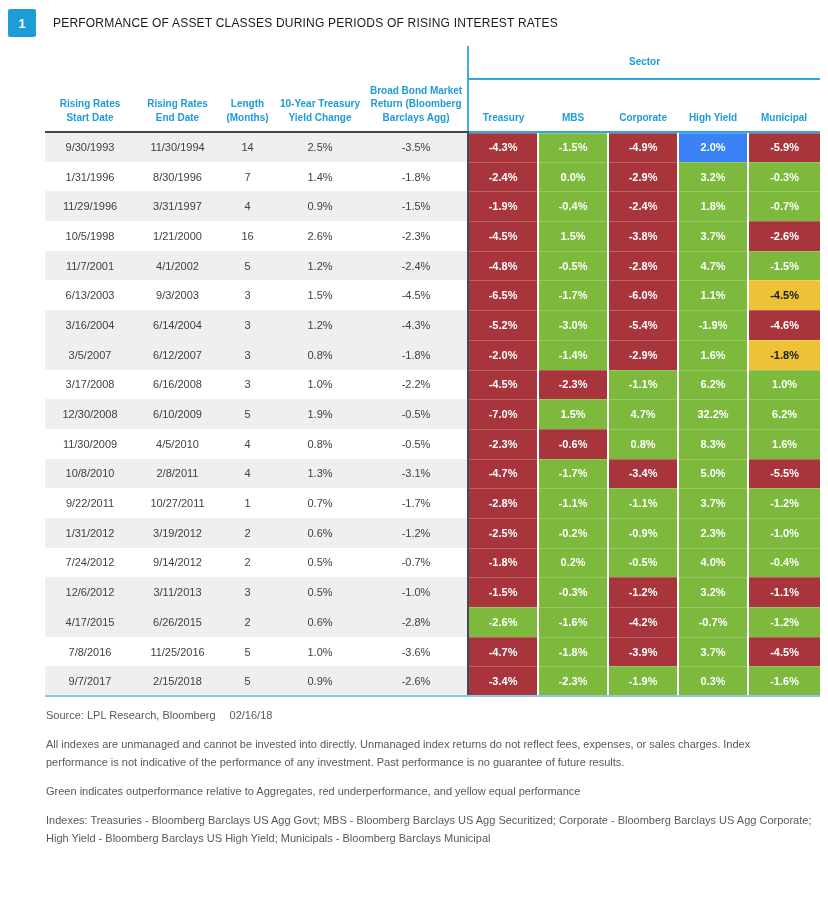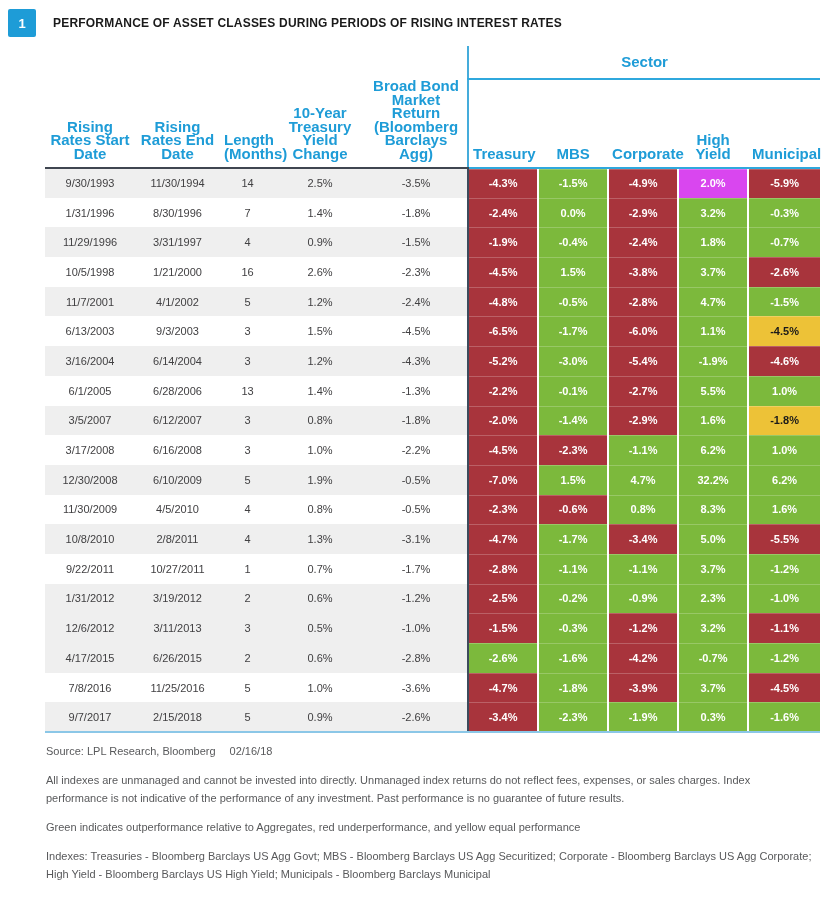--- a/index.html
+++ b/index.html
@@ -12,39 +12,39 @@
   .page { width: 828px; height: 902px; position: relative; }
 
   
   .figure-header { display: flex; align-items: center; padding: 8px 0 0 8px; height: 38px; }
   .figure-badge {
     width: 28px; height: 28px; background: #1E9CD7; color: #fff;
     font-size: 13px; font-weight: bold; display: flex; align-items: center;
     justify-content: center; border-radius: 2px; flex: 0 0 auto;
   }
   .figure-title {
-    margin-left: 17px; font-size: 12px; font-weight: bold; color: #1A1A1A;
+    margin-left: 17px; font-size: 12px; font-weight: normal; color: #1A1A1A;
     letter-spacing: 0.2px;
   }
 
   
   table.perf {
     border-collapse: collapse; table-layout: fixed;
     width: 775px; margin: 8px 0 0 45px;
   }
   col.c-start  { width: 90px;  }
   col.c-end    { width: 85px;  }
   col.c-len    { width: 55px;  }
   col.c-yield  { width: 90px;  }
   col.c-agg    { width: 103px; }
   col.c-sec    { width: 70px;  }
   col.c-sec-last { width: 72px; }
 
   thead th {
-    color: #1E9CD7; font-size: 15px; font-weight: bold;
+    color: #1E9CD7; font-size: 10px; font-weight: bold;
     text-align: center; line-height: 13.5px;
   }
   tr.group-row th { height: 33px; vertical-align: middle; }
   th.sector-group {
     border-left: 2px solid #45ACDB;
     border-bottom: 2px solid #2FA8DD;
   }
   tr.header-row th { height: 53px; vertical-align: bottom; padding: 0 4px 7px; }
   tr.header-row th.lh { border-bottom: 2px solid #3F4650; }
   tr.header-row th.sh { border-bottom: 2px solid #2FA8DD; }
@@ -116,21 +116,21 @@
     <tbody>
         <tr class="stripe">
           <td class="left-cell">9/30/1993</td>
           <td class="left-cell">11/30/1994</td>
           <td class="left-cell">14</td>
           <td class="left-cell">2.5%</td>
           <td class="left-cell">-3.5%</td>
           <td class="sector-cell" style="background: rgb(168, 52, 60); color: rgb(255, 255, 255);">-4.3%</td>
           <td class="sector-cell" style="background: rgb(124, 185, 60); color: rgb(255, 255, 255);">-1.5%</td>
           <td class="sector-cell" style="background: rgb(168, 52, 60); color: rgb(255, 255, 255);">-4.9%</td>
-          <td class="sector-cell" style="background: #d946ef; color: rgb(255, 255, 255); margin-left: 6px;">2.0%</td>
+          <td class="sector-cell" style="background: #3b82f6; color: rgb(255, 255, 255); margin-left: 6px;">2.0%</td>
           <td class="sector-cell" style="background: rgb(168, 52, 60); color: rgb(255, 255, 255);">-5.9%</td>
         </tr>
         <tr>
           <td class="left-cell">1/31/1996</td>
           <td class="left-cell">8/30/1996</td>
           <td class="left-cell">7</td>
           <td class="left-cell">1.4%</td>
           <td class="left-cell">-1.8%</td>
           <td class="sector-cell" style="background: rgb(168, 52, 60); color: rgb(255, 255, 255);">-2.4%</td>
           <td class="sector-cell" style="background: rgb(124, 185, 60); color: rgb(255, 255, 255);">0.0%</td>
@@ -191,32 +191,20 @@
           <td class="left-cell">6/14/2004</td>
           <td class="left-cell">3</td>
           <td class="left-cell">1.2%</td>
           <td class="left-cell">-4.3%</td>
           <td class="sector-cell" style="background: rgb(168, 52, 60); color: rgb(255, 255, 255);">-5.2%</td>
           <td class="sector-cell" style="background: rgb(124, 185, 60); color: rgb(255, 255, 255);">-3.0%</td>
           <td class="sector-cell" style="background: rgb(168, 52, 60); color: rgb(255, 255, 255);">-5.4%</td>
           <td class="sector-cell" style="background: rgb(124, 185, 60); color: rgb(255, 255, 255);">-1.9%</td>
           <td class="sector-cell" style="background: rgb(168, 52, 60); color: rgb(255, 255, 255);">-4.6%</td>
         </tr>
-        <tr>
-          <td class="left-cell">6/1/2005</td>
-          <td class="left-cell">6/28/2006</td>
-          <td class="left-cell">13</td>
-          <td class="left-cell">1.4%</td>
-          <td class="left-cell">-1.3%</td>
-          <td class="sector-cell" style="background: rgb(168, 52, 60); color: rgb(255, 255, 255);">-2.2%</td>
-          <td class="sector-cell" style="background: rgb(124, 185, 60); color: rgb(255, 255, 255);">-0.1%</td>
-          <td class="sector-cell" style="background: rgb(168, 52, 60); color: rgb(255, 255, 255);">-2.7%</td>
-          <td class="sector-cell" style="background: rgb(124, 185, 60); color: rgb(255, 255, 255);">5.5%</td>
-          <td class="sector-cell" style="background: rgb(124, 185, 60); color: rgb(255, 255, 255);">1.0%</td>
-        </tr>
         <tr class="stripe">
           <td class="left-cell">3/5/2007</td>
           <td class="left-cell">6/12/2007</td>
           <td class="left-cell">3</td>
           <td class="left-cell">0.8%</td>
           <td class="left-cell">-1.8%</td>
           <td class="sector-cell" style="background: rgb(168, 52, 60); color: rgb(255, 255, 255);">-2.0%</td>
           <td class="sector-cell" style="background: rgb(124, 185, 60); color: rgb(255, 255, 255);">-1.4%</td>
           <td class="sector-cell" style="background: rgb(168, 52, 60); color: rgb(255, 255, 255);">-2.9%</td>
           <td class="sector-cell" style="background: rgb(124, 185, 60); color: rgb(255, 255, 255);">1.6%</td>
@@ -287,20 +275,32 @@
           <td class="left-cell">3/19/2012</td>
           <td class="left-cell">2</td>
           <td class="left-cell">0.6%</td>
           <td class="left-cell">-1.2%</td>
           <td class="sector-cell" style="background: rgb(168, 52, 60); color: rgb(255, 255, 255);">-2.5%</td>
           <td class="sector-cell" style="background: rgb(124, 185, 60); color: rgb(255, 255, 255);">-0.2%</td>
           <td class="sector-cell" style="background: rgb(124, 185, 60); color: rgb(255, 255, 255);">-0.9%</td>
           <td class="sector-cell" style="background: rgb(124, 185, 60); color: rgb(255, 255, 255);">2.3%</td>
           <td class="sector-cell" style="background: rgb(124, 185, 60); color: rgb(255, 255, 255);">-1.0%</td>
         </tr>
+        <tr>
+          <td class="left-cell">7/24/2012</td>
+          <td class="left-cell">9/14/2012</td>
+          <td class="left-cell">2</td>
+          <td class="left-cell">0.5%</td>
+          <td class="left-cell">-0.7%</td>
+          <td class="sector-cell" style="background: rgb(168, 52, 60); color: rgb(255, 255, 255);">-1.8%</td>
+          <td class="sector-cell" style="background: rgb(124, 185, 60); color: rgb(255, 255, 255);">0.2%</td>
+          <td class="sector-cell" style="background: rgb(124, 185, 60); color: rgb(255, 255, 255);">-0.5%</td>
+          <td class="sector-cell" style="background: rgb(124, 185, 60); color: rgb(255, 255, 255);">4.0%</td>
+          <td class="sector-cell" style="background: rgb(124, 185, 60); color: rgb(255, 255, 255);">-0.4%</td>
+        </tr>
         <tr class="stripe">
           <td class="left-cell">12/6/2012</td>
           <td class="left-cell">3/11/2013</td>
           <td class="left-cell">3</td>
           <td class="left-cell">0.5%</td>
           <td class="left-cell">-1.0%</td>
           <td class="sector-cell" style="background: rgb(168, 52, 60); color: rgb(255, 255, 255);">-1.5%</td>
           <td class="sector-cell" style="background: rgb(124, 185, 60); color: rgb(255, 255, 255);">-0.3%</td>
           <td class="sector-cell" style="background: rgb(168, 52, 60); color: rgb(255, 255, 255);">-1.2%</td>
           <td class="sector-cell" style="background: rgb(124, 185, 60); color: rgb(255, 255, 255);">3.2%</td>

